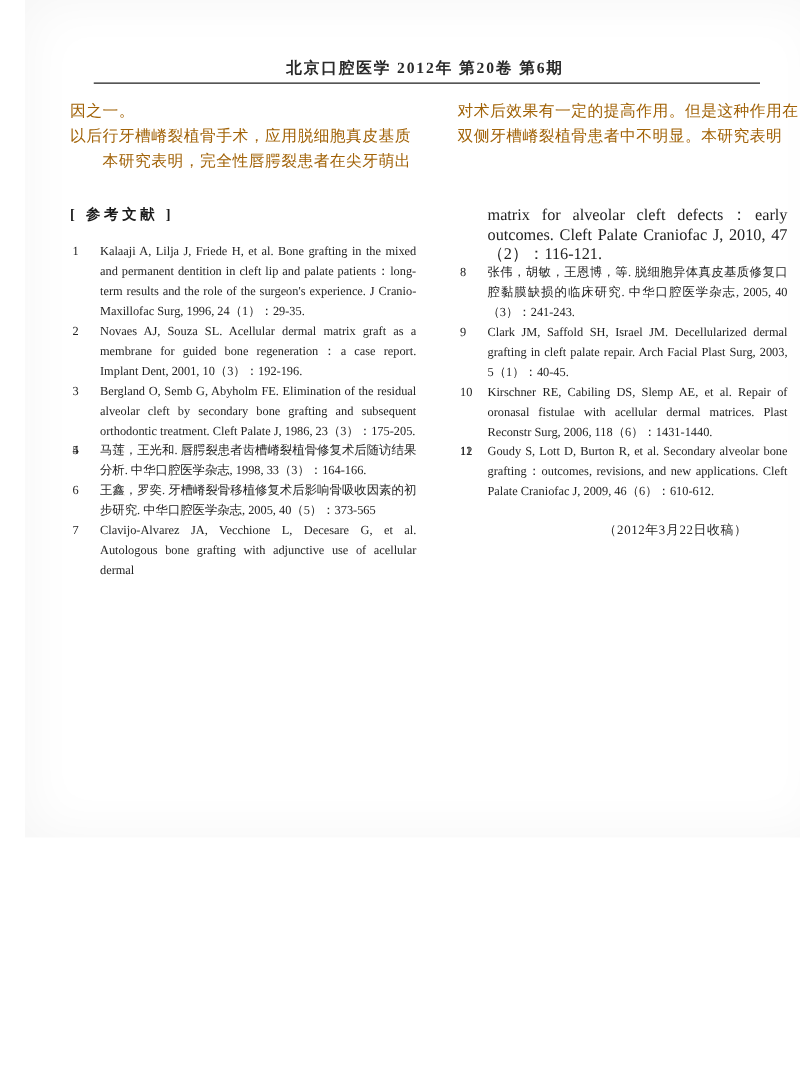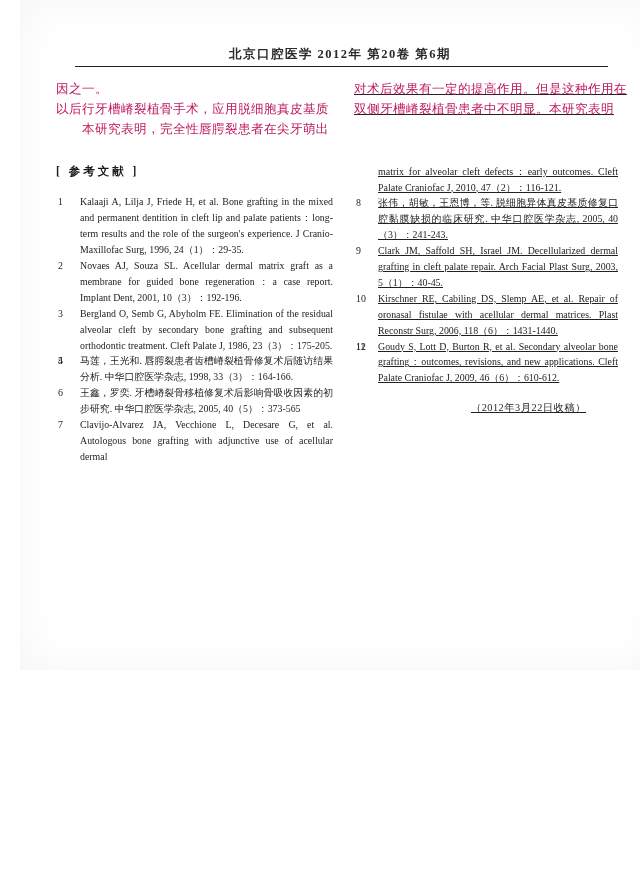--- a/index.html
+++ b/index.html
@@ -35,27 +35,27 @@
     left: 55px;
     width: 533px;
     height: 0;
     border-top: 1.6px solid #1f1f1f;
   }
   .col {
     position: absolute;
     top: 80px;
   }
   .col-left  { left: 36px;  width: 277px; }
-  .col-right { left: 334px; width: 264px; text-decoration: underline; }
+  .col-right { left: 346px; width: 264px; }
   .para-line {
     font-size: 12.6px;
     line-height: 19.8px;
     white-space: nowrap;
     letter-spacing: 0.4px;
-    color: #be185d;
+    color: #a16207;
     font-weight: 500;
   }
   .ref-heading {
     margin-top: 25px;
     margin-bottom: 15px;
     text-align: left;
     font-size: 11.5px;
     font-weight: bold;
     letter-spacing: 3px;
     color: #1a1a1a;
@@ -72,21 +72,21 @@
     color: #232323;
   }
   .ref-num {
     position: absolute;
     left: 2px;
     top: 0;
     font-size: 9.9px;
   }
   .ref-cont {
     padding-left: 24px;
-    font-size: 10px;
+    font-size: 13px;
     line-height: 15.9px;
     text-align: justify;
     color: #232323;
   }
   .received-line {
     margin-top: 15px;
     padding-right: 32px;
     text-align: right;
     font-size: 10.3px;
     letter-spacing: 0.5px;

